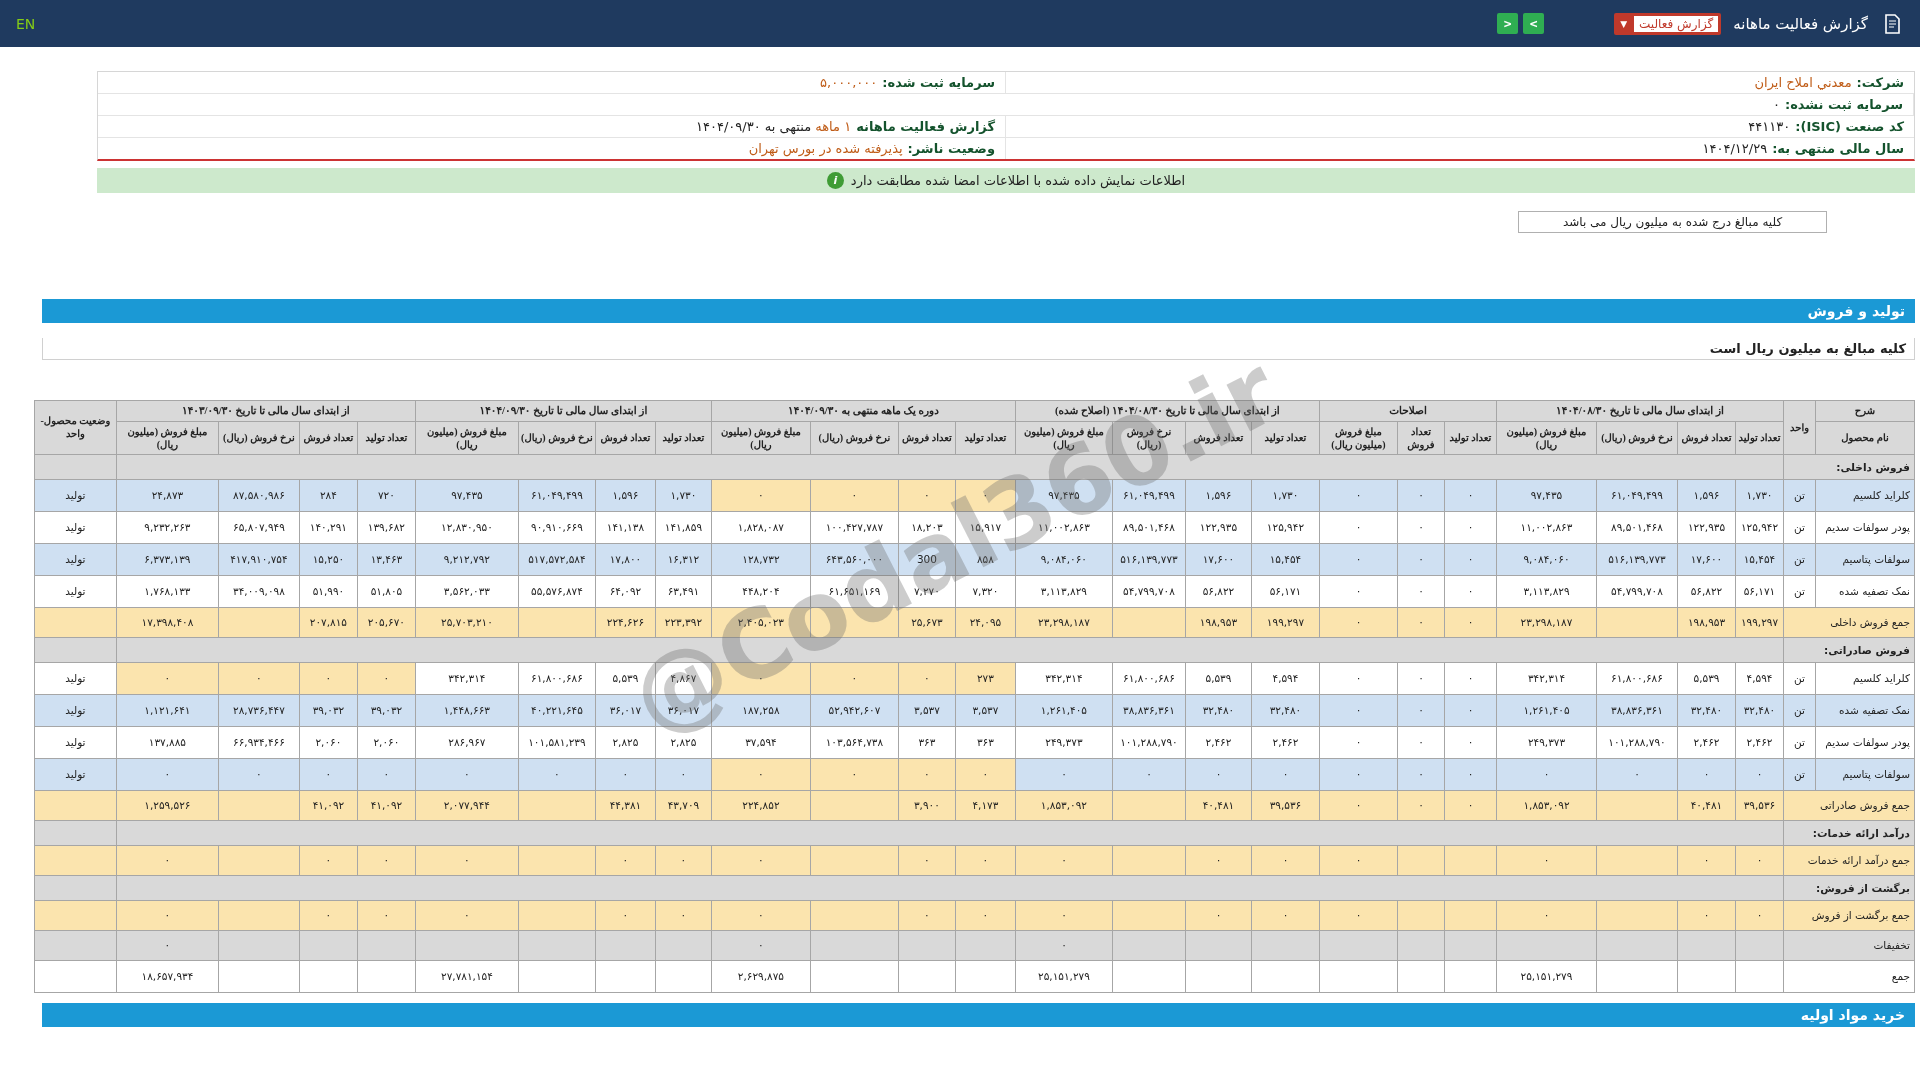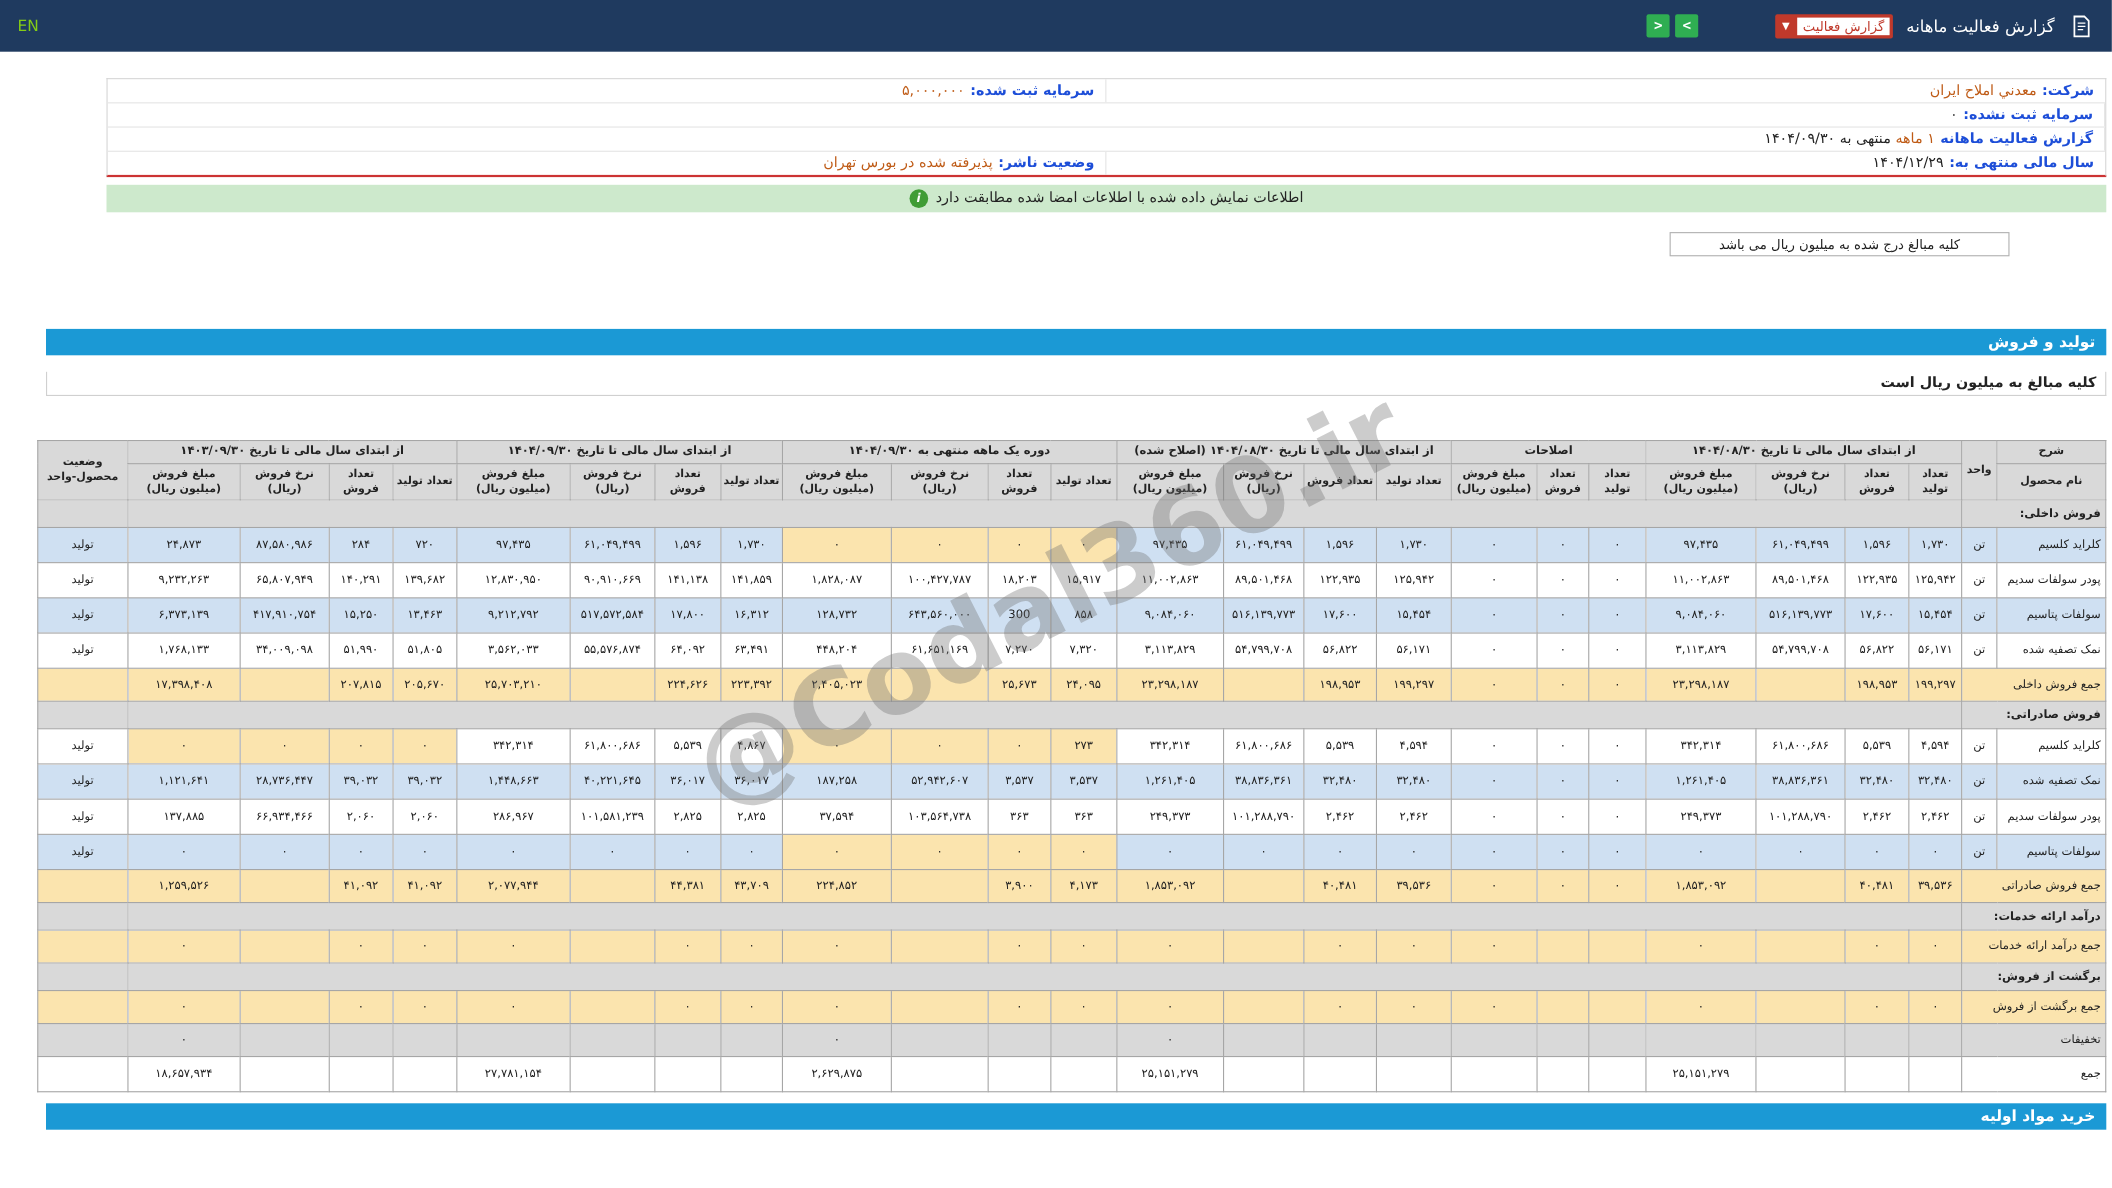--- a/index.html
+++ b/index.html
@@ -23,21 +23,21 @@
     justify-content:center; border-radius:2px; font-family:"DejaVu Sans Mono", monospace; }
   .en-link { color:#84cc16; font-size:14px; text-decoration:none; cursor:pointer; }
 
   
   .info-box { margin:24px 5px 0 auto; width:1818px; border:1px solid #d6d6d6;
     border-bottom:2px solid var(--red-line,#cc3333); font-size:13px; background:#fff; }
   .info-row { display:flex; border-bottom:1px solid #e4e4e4; }
   .info-row:last-child { border-bottom:none; }
   .info-cell { width:50%; padding:3px 10px; white-space:nowrap; overflow:hidden; }
   .info-cell.left { border-right:1px solid #e4e4e4; }
-  .lbl { font-weight:bold; color:#1d4ed8; margin-left:5px; }
+  .lbl { font-weight:bold; color:#14532d; margin-left:5px; }
   .val.orange { color:var(--orange,#bf5b16); }
   .val.dark { color:#222; }
   .suf { color:#222; }
 
   
   .notice { margin:7px 5px 0 auto; width:1818px; background:var(--notice-bg,#cde9cc); color:#222;
     font-size:13px; padding:4px 0; display:flex; align-items:center; justify-content:center; gap:7px; }
   .info-icon { display:inline-flex; width:17px; height:17px; border-radius:50%;
     background:var(--notice-icon,#3f9c35); color:#fff; align-items:center; justify-content:center;
     font-size:11px; font-weight:bold; font-style:italic; flex:0 0 auto; }
@@ -51,21 +51,21 @@
     font-weight:bold; font-size:14px; padding:4px 10px; }
   .section-bar.bottom { margin-top:10px; }
   .table-note { margin:0 5px 0 42px; border:1px solid #d0d0d0; border-top:none; font-size:13px;
     font-weight:bold; padding:3px 8px; background:#fff; }
 
   
   .ps-table { margin:40px 5px 0 42px; border-collapse:collapse; table-layout:fixed;
     width:1873px; font-size:10.5px; }
   .ps-table th, .ps-table td { border:1px solid var(--tbl-border,#a6a6a6); padding:3px 2px;
     text-align:center; vertical-align:middle; overflow:hidden; }
-  .ps-table th { background:var(--grey,#d9d9d9); font-weight:bold; font-size:10px; line-height:1.3; }
+  .ps-table th { background:var(--grey,#d9d9d9); font-weight:bold; font-size:10px; line-height:1.3;font-family:Liberation Serif, serif; }
   .ps-table th.hg { font-size:10.5px; }
   .ps-table td.name { text-align:right; padding-right:4px; }
   .sec td { background:var(--grey,#d9d9d9); height:25px; }
   .sec td.name { font-weight:bold; }
   .r-blue td  { background:var(--row-blue,#cfe0f2); }
   .r-white td { background:#fff; }
   .r-cream td { background:var(--cream,#fbe4ae); }
   .r-grey td  { background:var(--grey,#d9d9d9); }
   .ps-table td.cream { background:var(--cream,#fbe4ae); }
   .r-blue td, .r-white td { height:32px; }
@@ -102,20 +102,21 @@
 
 <section class="info-box">
     <div class="info-row">
       <div class="info-cell right"><span class="lbl">شرکت:</span><span class="val orange">معدني املاح ایران</span></div>
       <div class="info-cell left"><span class="lbl">سرمایه ثبت شده:</span><span class="val orange">۵,۰۰۰,۰۰۰</span></div>
     </div>
     <div class="info-row">
       <div class="info-cell left"><span class="lbl">سرمایه ثبت نشده:</span><span class="val dark">۰</span></div>
     </div>
     <div class="info-row">
+      <div class="info-cell right"><span class="lbl">کد صنعت (ISIC):</span><span class="val dark">۴۴۱۱۳۰</span></div>
       <div class="info-cell left"><span class="lbl">گزارش فعالیت ماهانه</span><span class="val orange">۱ ماهه</span><span class="suf"> منتهی به ۱۴۰۴/۰۹/۳۰</span></div>
     </div>
     <div class="info-row">
       <div class="info-cell right"><span class="lbl">سال مالی منتهی به:</span><span class="val dark">۱۴۰۴/۱۲/۲۹</span></div>
       <div class="info-cell left"><span class="lbl">وضعیت ناشر:</span><span class="val orange">پذیرفته شده در بورس تهران</span></div>
     </div>
   </section>
 
 <div class="notice">
   <span>اطلاعات نمایش داده شده با اطلاعات امضا شده مطابقت دارد</span>

